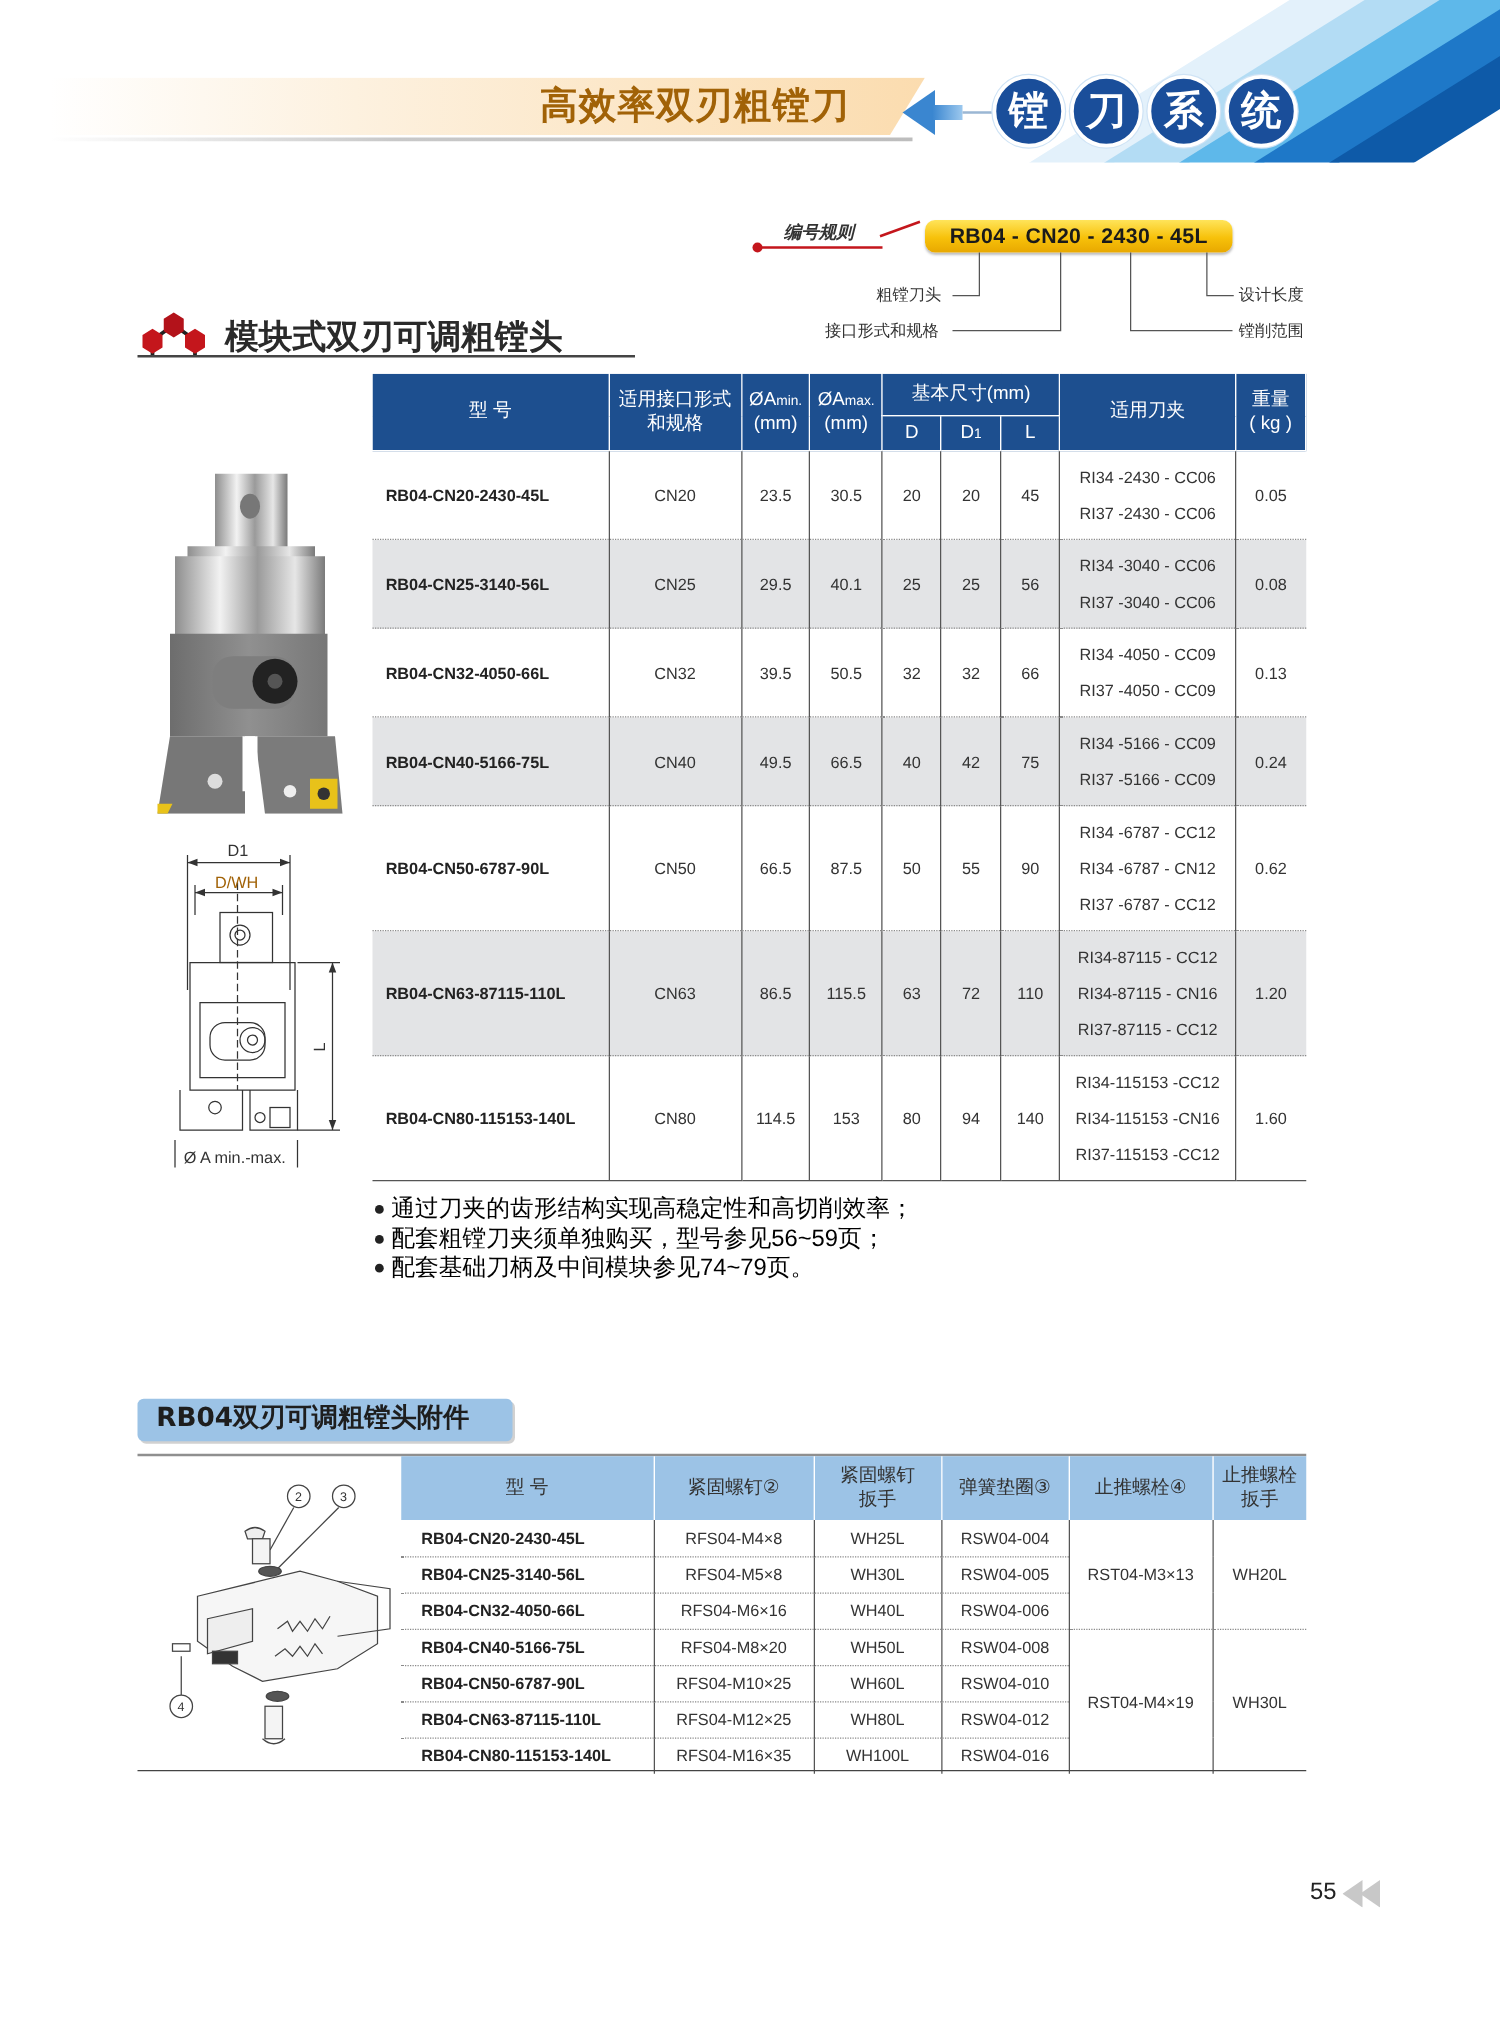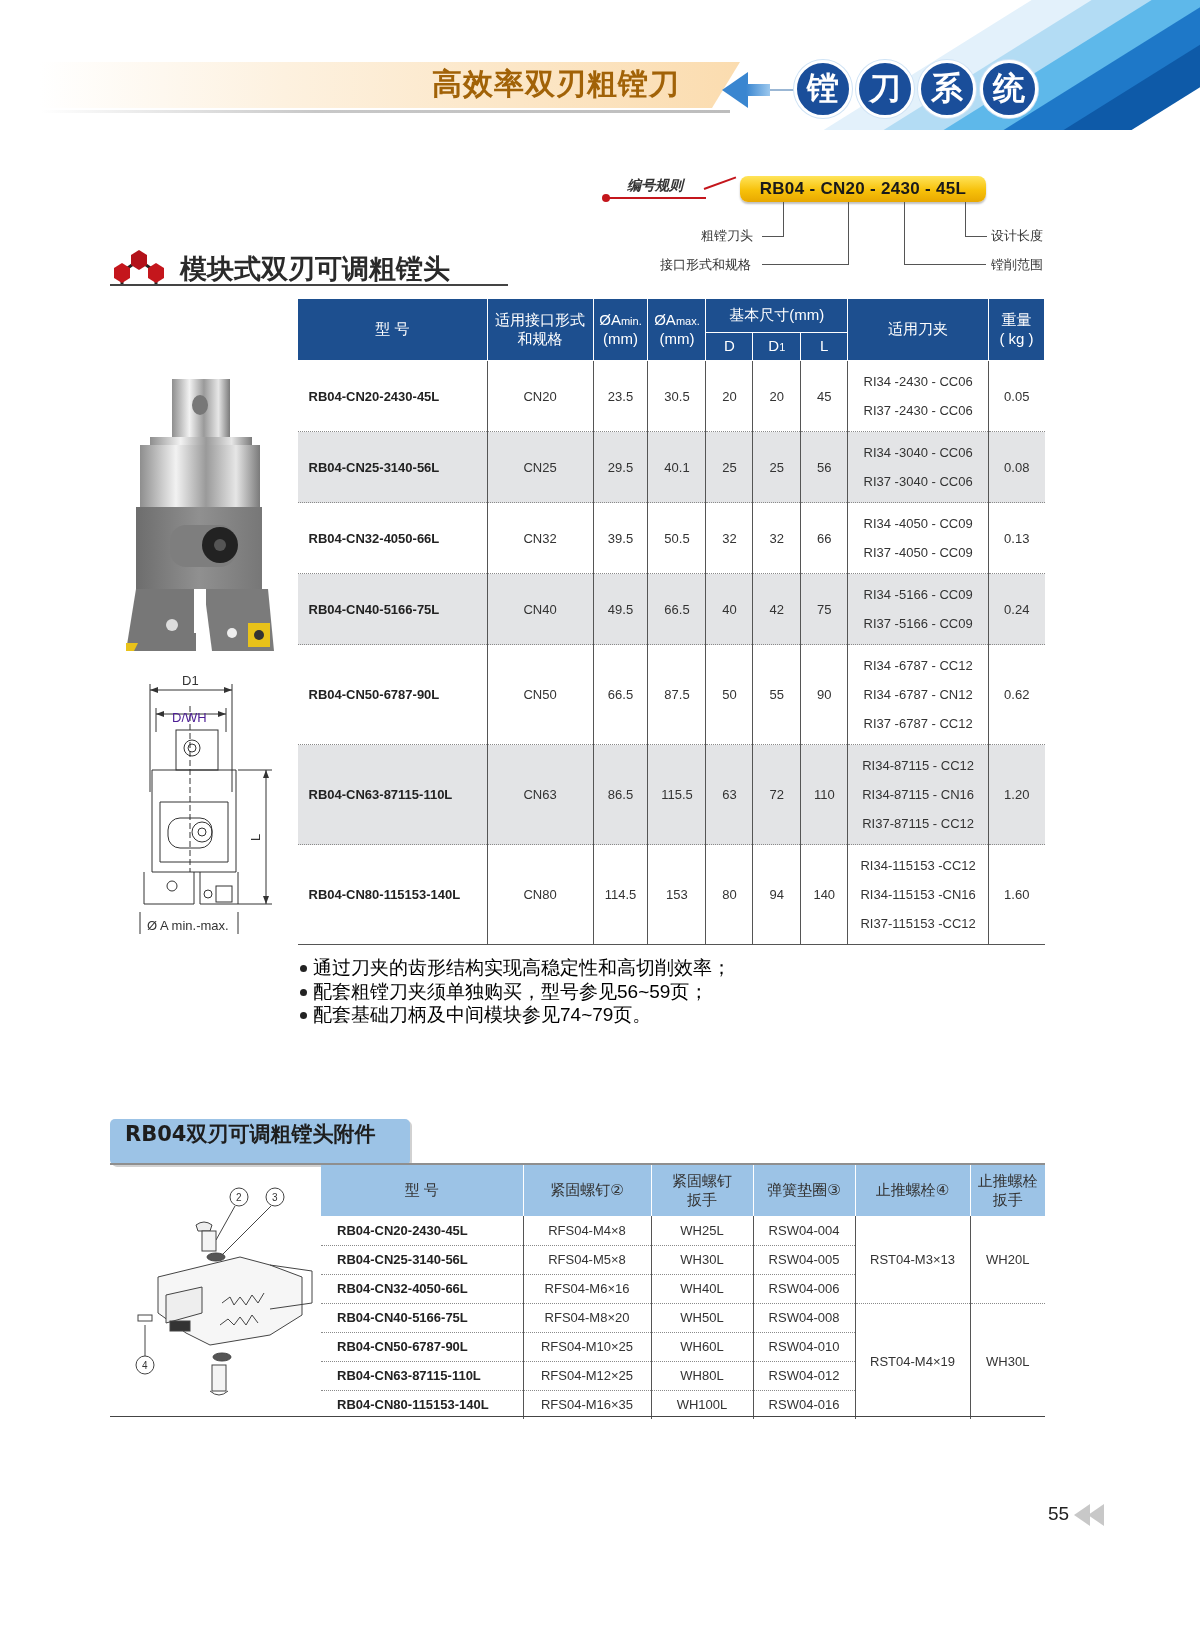--- a/index.html
+++ b/index.html
@@ -75,21 +75,21 @@
   .photo { position: absolute; left: 122px; top: 375px; width: 156px; height: 276px; }
   .drawing { position: absolute; left: 130px; top: 672px; width: 150px; height: 268px; }
 
   
   .notes { position: absolute; left: 300px; top: 956px; font-size: 19px; color: #000000; line-height: 23.5px; }
   .notes li, .notes2 li { list-style: none; }
   .bul { display: inline-block; width: 7px; height: 7px; border-radius: 50%; background: #222; margin-right: 6px; vertical-align: 2px; }
 
   
   .sec2-title {
-    position: absolute; left: 110px; top: 1119px; width: 300px; height: 46px; border-radius: 5px;
+    position: absolute; left: 110px; top: 1119px; width: 300px; height: 34px; border-radius: 5px;
     background: #9cc3e6; box-shadow: 2px 2px 0 #d1d1d1;
     font-size: 21px; font-weight: bold; color: #1e1e1e; padding-left: 15px; line-height: 30px; font-family: "DejaVu Sans", sans-serif;
   }
   .sec2-rule { position: absolute; left: 110px; top: 1163px; width: 935px; height: 2px; background: #8f8f8f; }
   .acc { position: absolute; left: 321px; top: 1165px; width: 724px; font-size: 13px; }
   .acc th { background: #9cc3e6; color: #333; font-weight: normal; font-size: 15px; border-left: 1px solid #fff; line-height: 1.25; height: 51px; padding: 0; }
   .acc th:first-child { border-left: none; }
   .acc td { text-align: center; color: #333; border-left: 1px solid #555; border-top: 1px dotted #8a8a8a; height: 29px; padding: 0; }
   .acc td.m { font-weight: bold; color: #222; text-align: left; padding-left: 16px; border-left: none; }
   .acc-bottom { position: absolute; left: 110px; top: 1416px; width: 935px; height: 1px; background: #444; }
@@ -368,21 +368,21 @@
     <g fill="#333">
       <polygon points="20,18 28,15 28,21"></polygon>
         <polygon points="102,18 94,15 94,21"></polygon>
       <polygon points="26,42 34,39 34,45"></polygon>
         <polygon points="96,42 88,39 88,45"></polygon>
       <polygon points="136,98 133,106 139,106"></polygon>
         <polygon points="136,232 133,224 139,224"></polygon>
     </g>
   </svg>
   <div style="position:absolute;left:52px;top:1px;font-size:13px;color:#333;">D1</div>
-  <div style="position:absolute;left:42px;top:38px;font-size:13px;color:#4c1d95;">D/WH</div>
+  <div style="position:absolute;left:42px;top:26px;font-size:13px;color:#a16207;">D/WH</div>
   <div style="position:absolute;left:122px;top:158px;font-size:13px;color:#333;transform:rotate(-90deg);">L</div>
   <div style="position:absolute;left:17px;top:246px;font-size:13px;color:#333;">Ø A min.-max.</div>
 </div>
 
 <ul class="notes">
   <li><span class="bul"></span><span>通过刀夹的齿形结构实现高稳定性和高切削效率；</span></li>
   <li><span class="bul"></span><span>配套粗镗刀夹须单独购买，型号参见56~59页；</span></li>
   <li><span class="bul"></span><span>配套基础刀柄及中间模块参见74~79页。</span></li>
 </ul>
 

